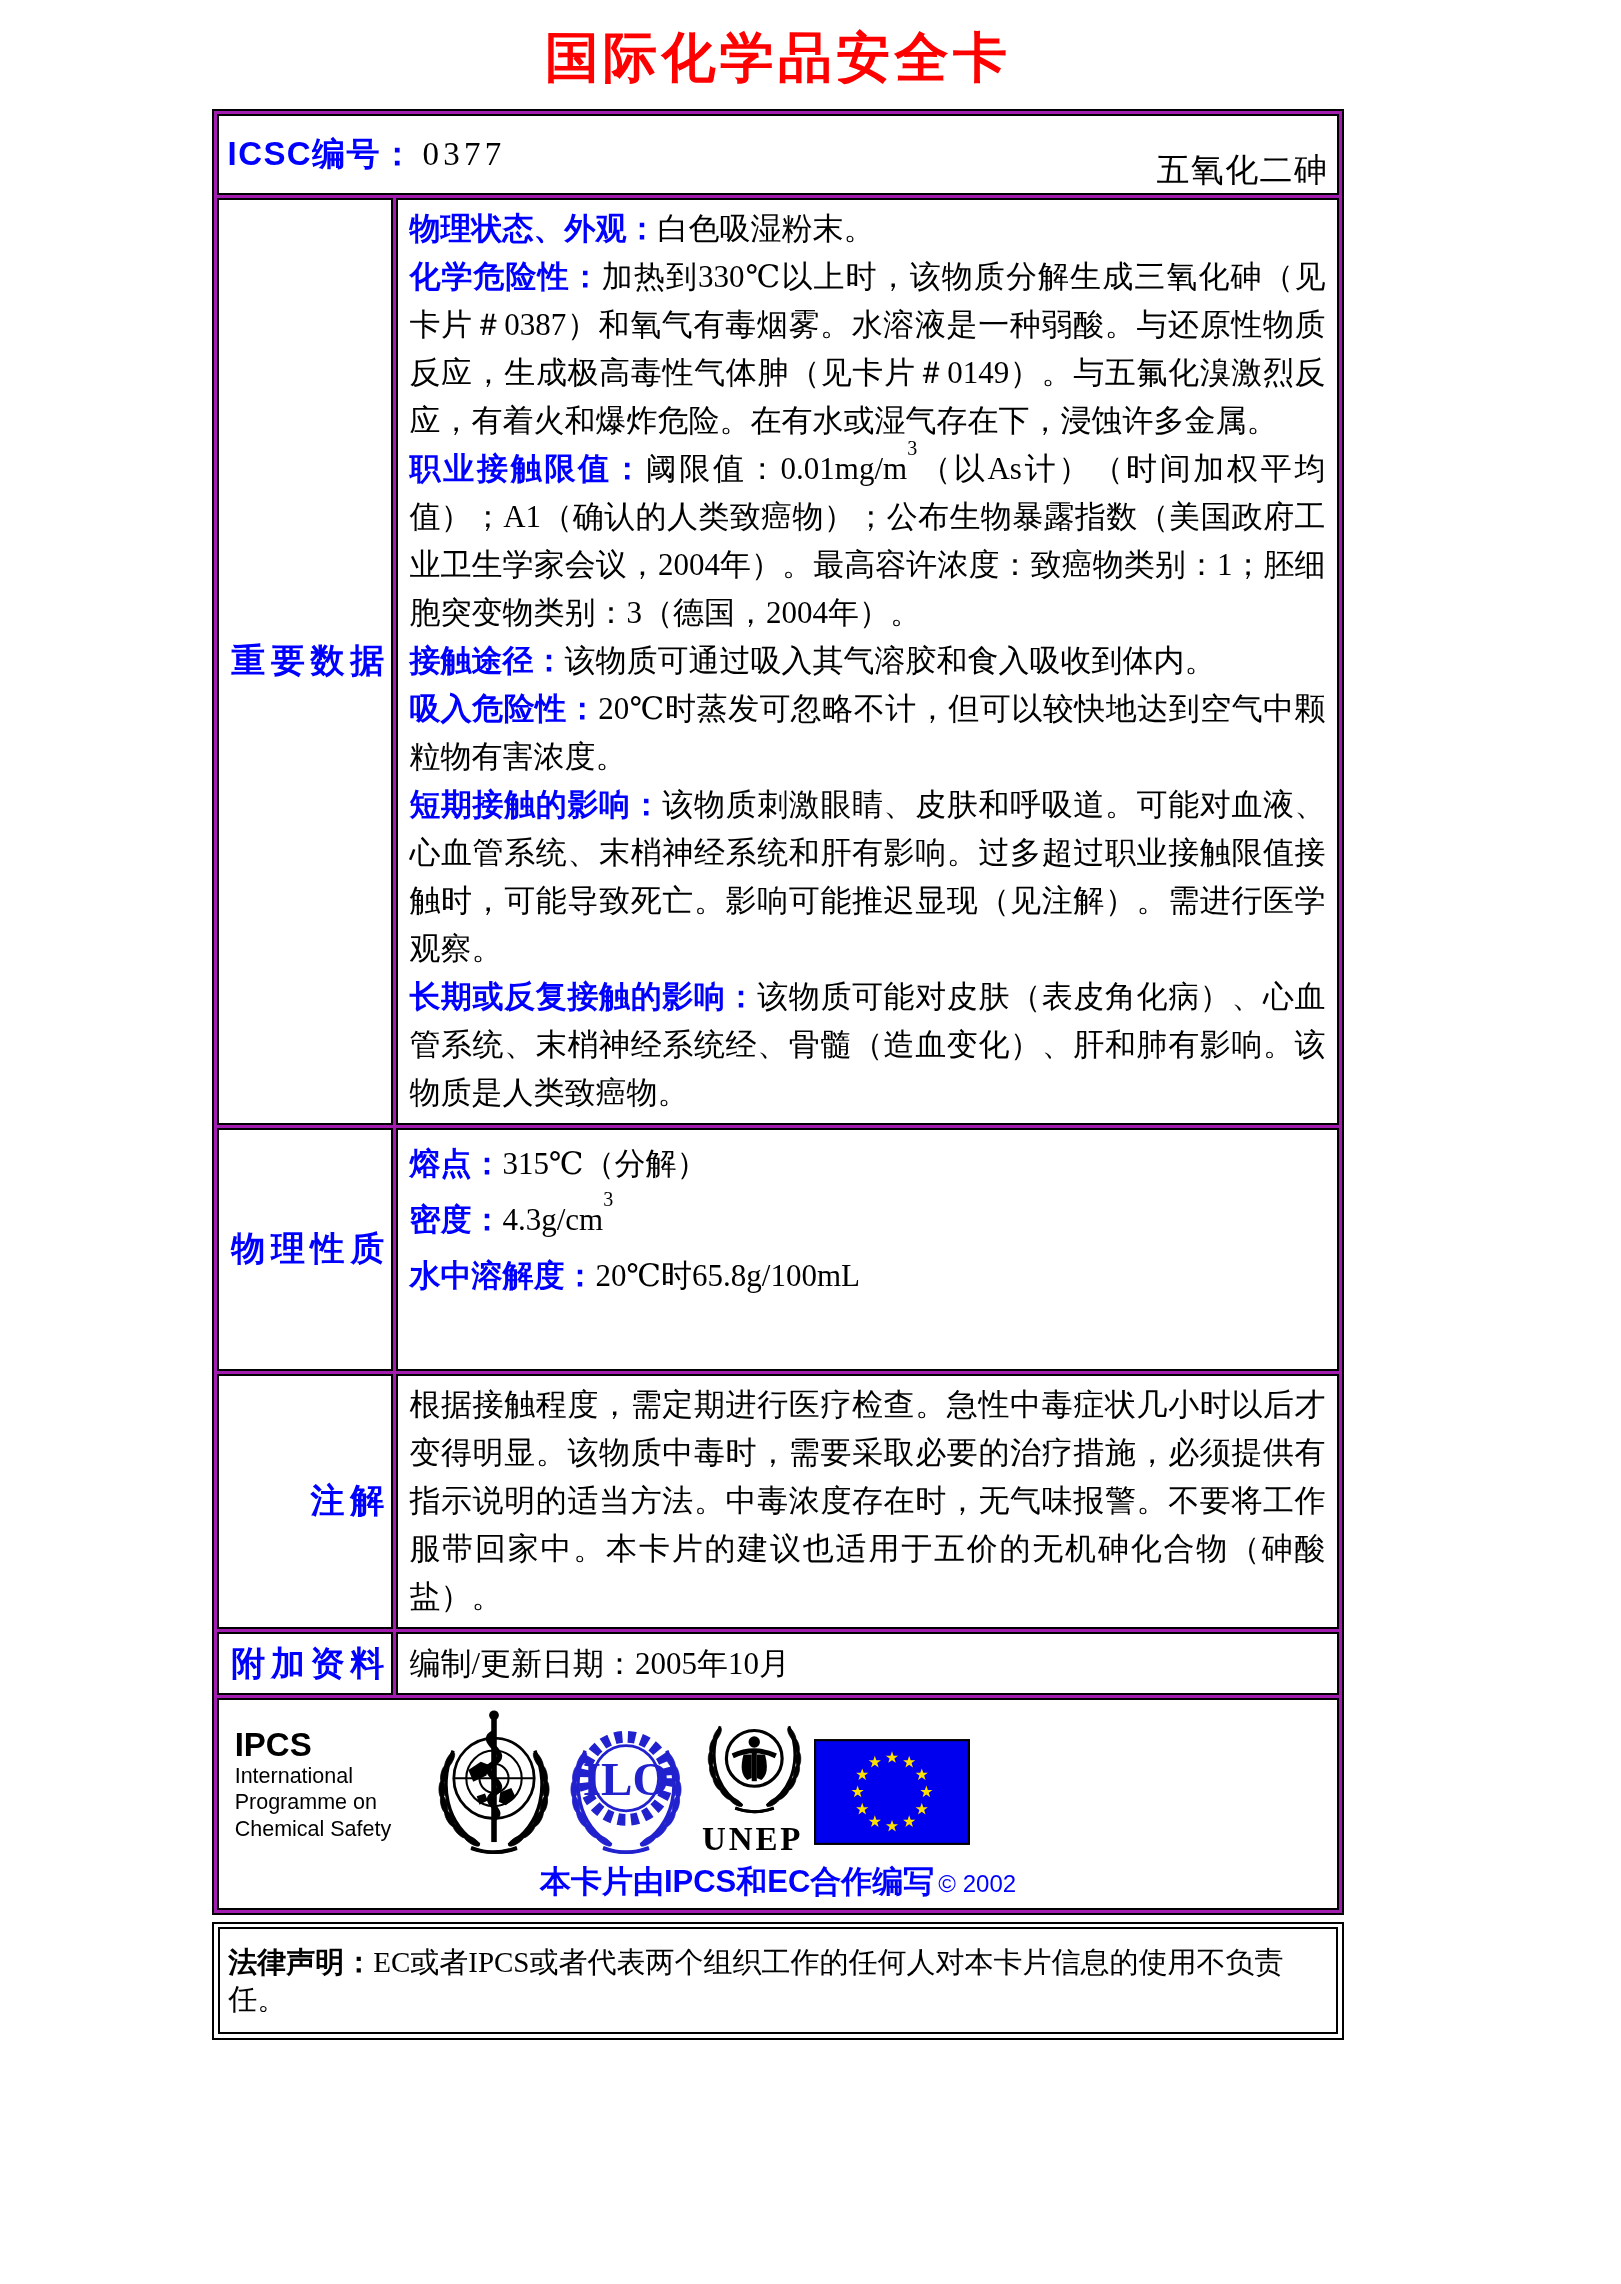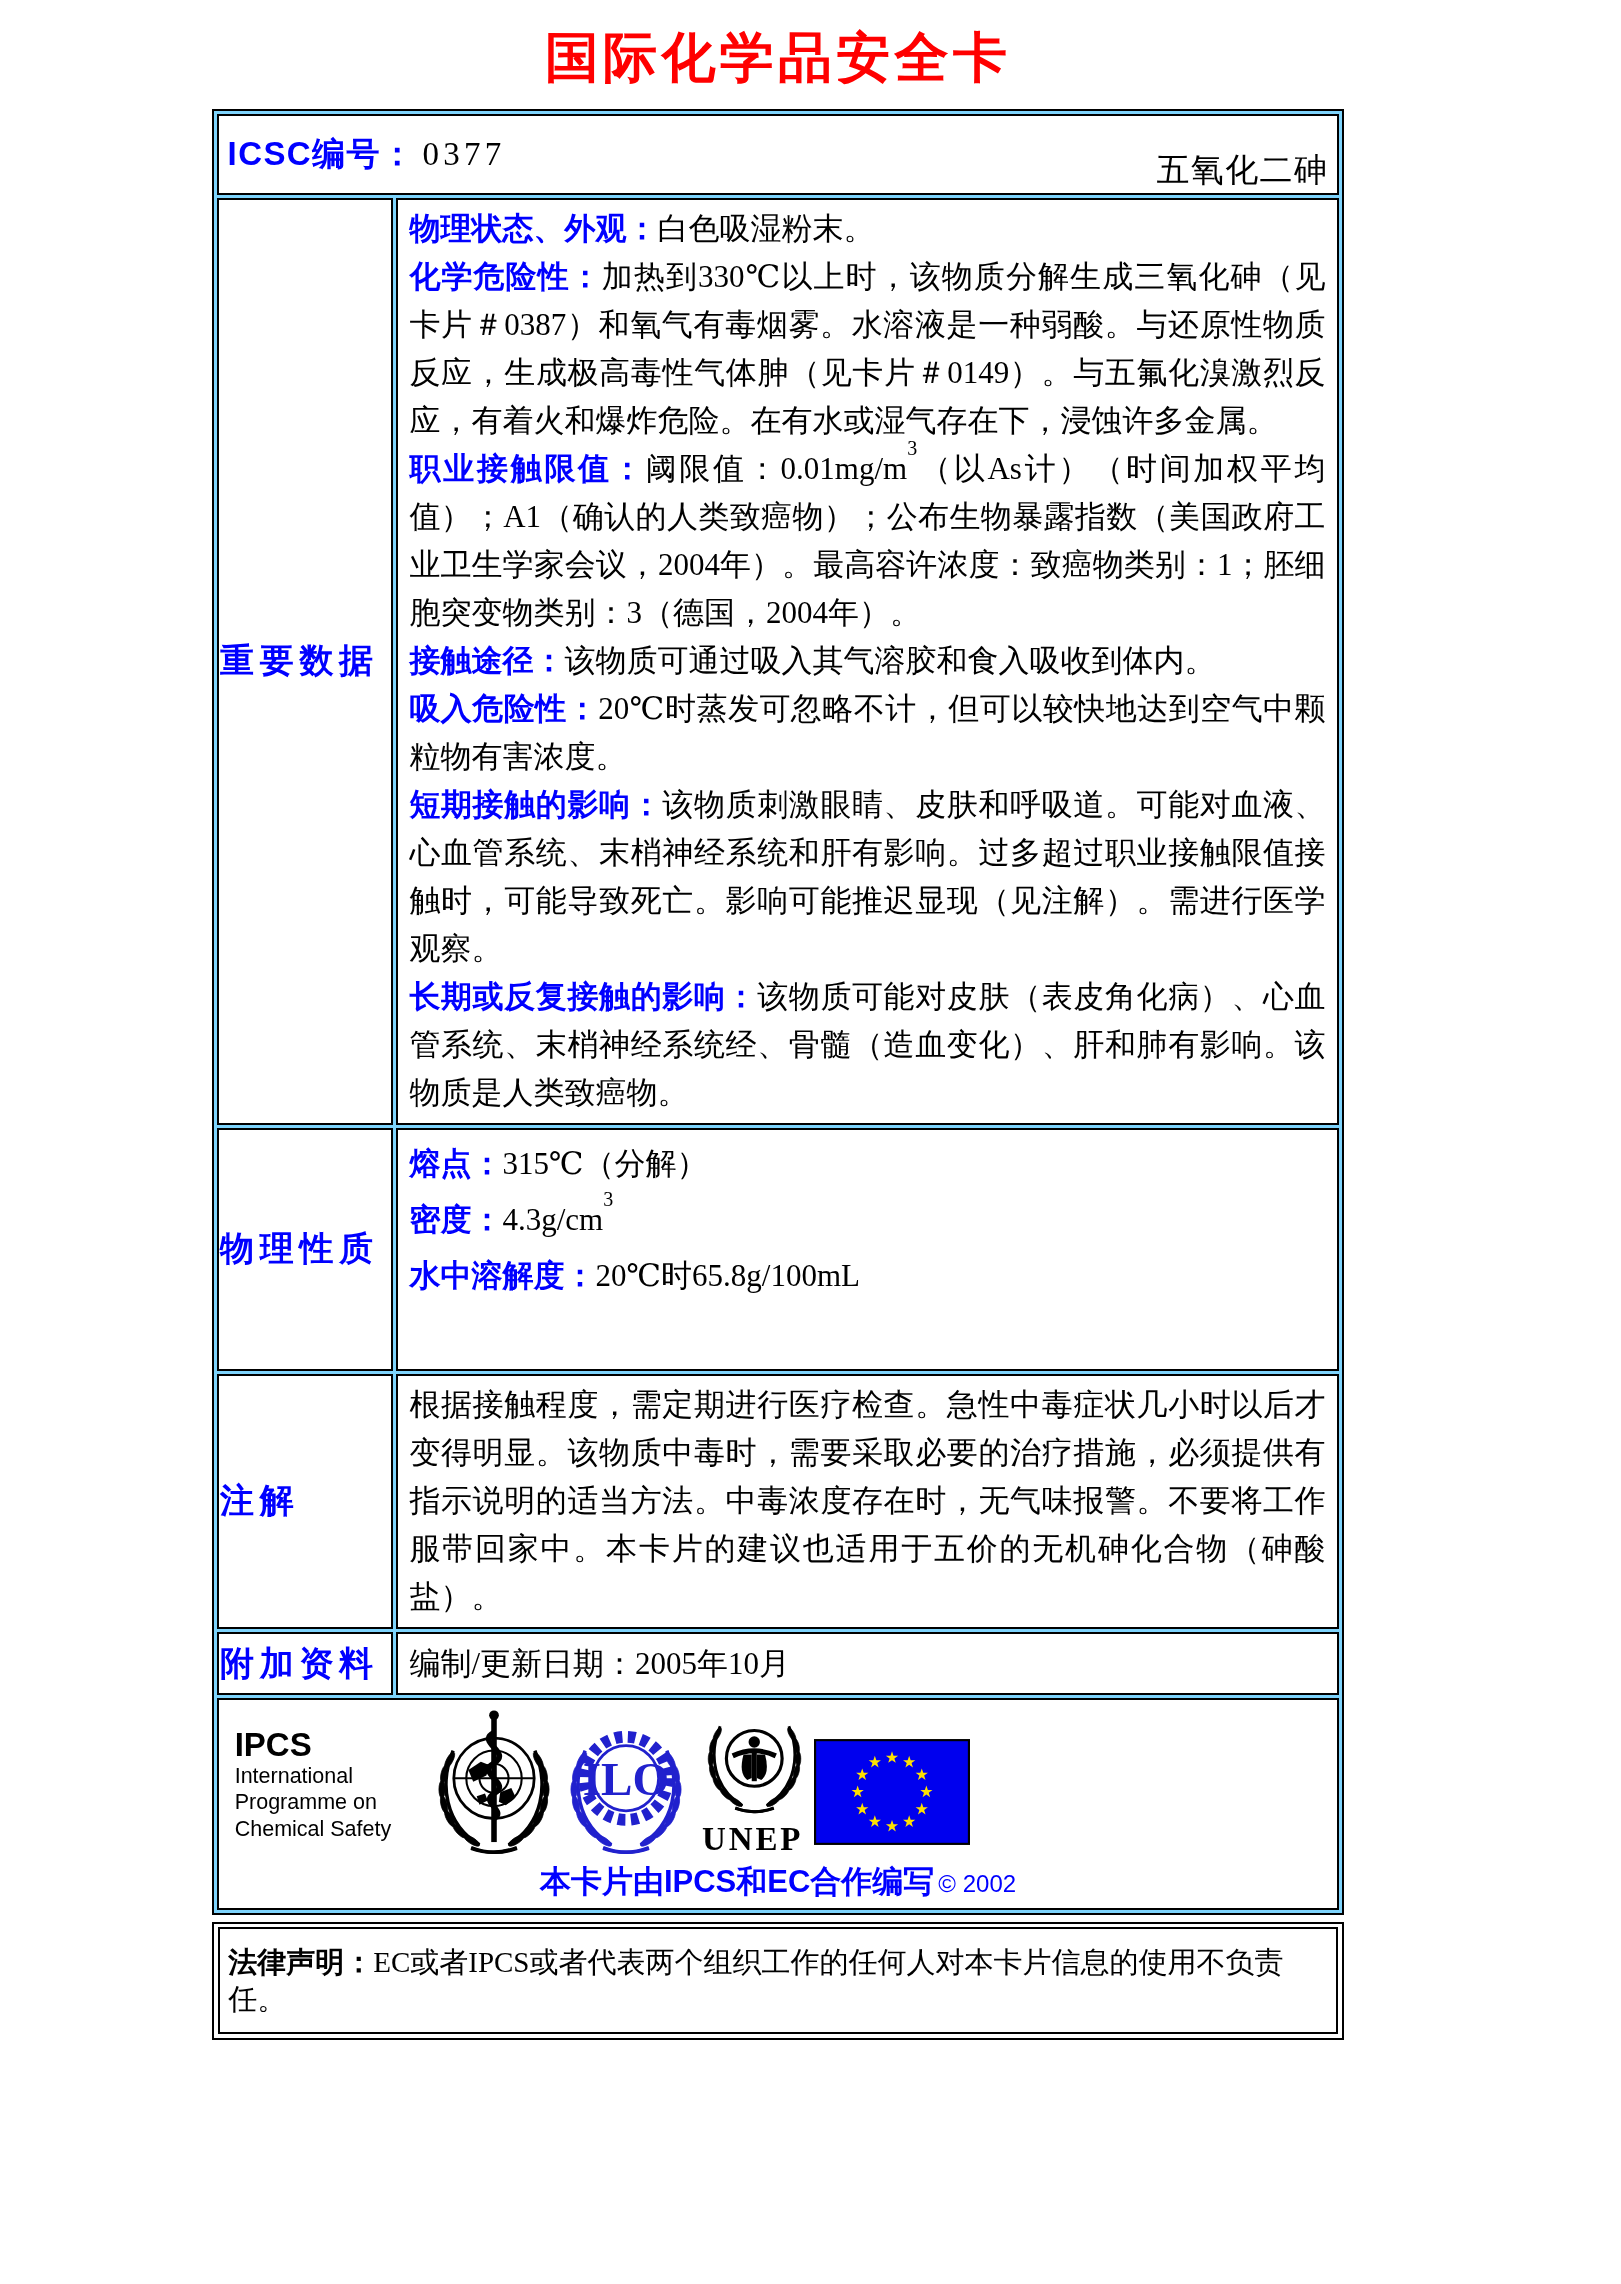--- a/index.html
+++ b/index.html
@@ -6,25 +6,25 @@
   body{
     width:1621px;height:2284px;position:relative;overflow:hidden;
     font-family:"Liberation Serif","DejaVu Serif",serif;color:#000;
   }
   .wrap{margin-left:212px;width:1132px;}
   .page-title{
     margin:21.5px 0 14.3px 0;text-align:center;
     font-family:"DejaVu Serif","Liberation Serif",serif;
     font-size:54px;font-weight:bold;color:#ff0000;letter-spacing:4.3px;
   }
-  .card{border:2.9px solid #000;background:#7dd3fc;}
+  .card{border:2.9px solid #000;background:#a21caf;}
   table.icsc{width:100%;border-collapse:separate;border-spacing:3.6px;}
   table.icsc td{border:2.1px solid #000;background:#fff;}
   td.lbl{
-    width:170px;text-align:left;vertical-align:middle;
+    width:170px;text-align:right;vertical-align:middle;
     color:#0000ff;font-family:Liberation Mono, monospace;
     font-weight:bold;font-size:34px;letter-spacing:5.7px;
   }
   td.cnt{
     font-size:31px;line-height:48px;padding:5.7px 11.4px;
     text-align:justify;vertical-align:top;
   }
   .field{margin:0;}
   .flabel{
     color:#0000ff;font-family:"Liberation Sans","DejaVu Sans",sans-serif;

